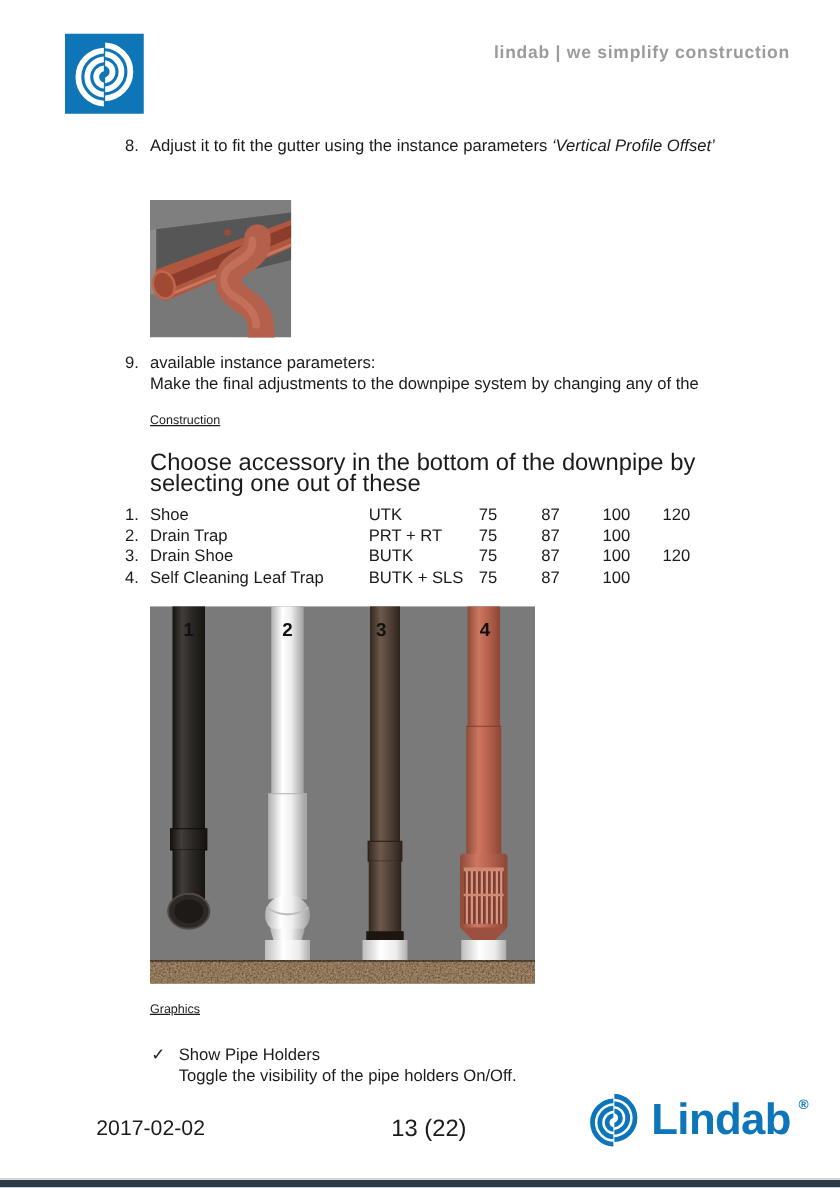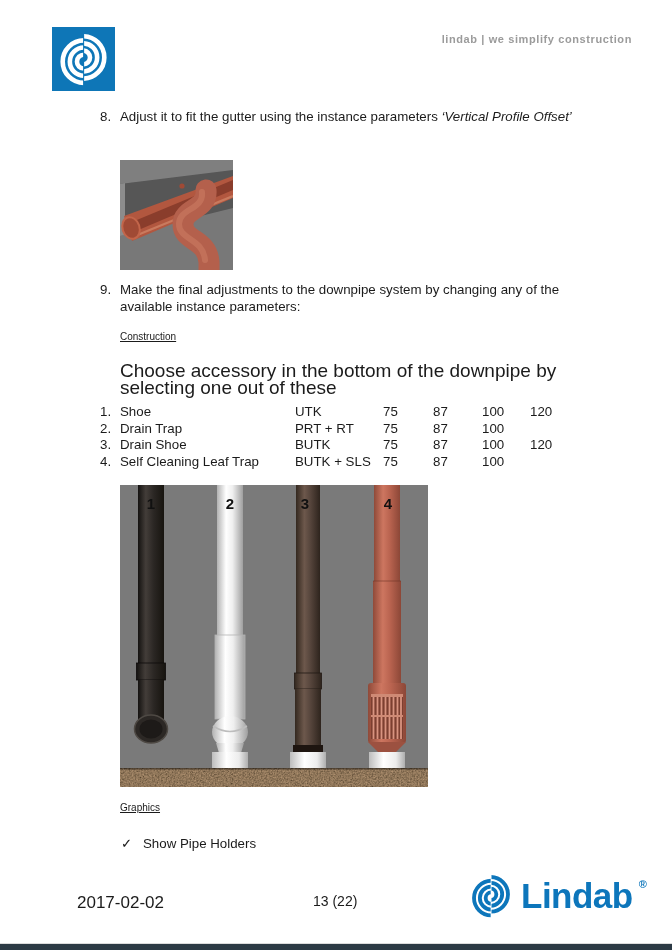--- a/index.html
+++ b/index.html
@@ -1,21 +1,21 @@
 <!DOCTYPE html>
 <html><head>
 <meta charset="utf-8">
 <style>
   html,body{margin:0;padding:0;}
   body{width:672px;height:950px;background:#ffffff;font-family:"Liberation Sans",sans-serif;color:#1b1b1b;position:relative;overflow:hidden;}
   .page{position:absolute;inset:0;background:#fff;}
 
   
   .logo-square{position:absolute;left:52px;top:27px;width:63px;height:64px;background:#0e76b7;}
-  .tagline{position:absolute;top:33px;right:40px;font-size:11px;font-weight:bold;color:#9b9b9b;letter-spacing:.6px;}
+  .tagline{position:absolute;top:33px;right:40px;font-size:14px;font-weight:bold;color:#9b9b9b;letter-spacing:.6px;}
 
   
   .numbered{position:absolute;left:100px;font-size:13.3px;line-height:17.4px;}
   .numbered .num{position:absolute;left:0;top:0;}
   .numbered .content{margin-left:20px;width:495px;}
   .it{font-style:italic;}
   .heading-underline{position:absolute;left:120px;font-size:10px;text-decoration:underline;}
   .para{position:absolute;left:120px;font-size:19px;line-height:17.4px;width:500px;}
 
   
@@ -27,21 +27,21 @@
   .fig-pipes{position:absolute;left:120px;top:485px;width:308px;height:302px;}
   .fig-gutter svg,.fig-pipes svg{display:block;}
 
   
   .check-item{position:absolute;left:121px;top:835px;font-size:13.3px;line-height:17.4px;}
   .check-item .check{position:absolute;left:0;top:0;}
   .check-item .texts{margin-left:22px;}
 
   
   .footer-date{position:absolute;left:77px;top:893px;font-size:17px;}
-  .footer-page{position:absolute;left:313px;top:893px;font-size:14px;}
+  .footer-page{position:absolute;left:313px;top:893px;font-size:19px;}
   .footer-logo{position:absolute;left:466px;top:870px;height:52px;display:flex;align-items:center;gap:5px;}
   .wordmark{font-size:35px;font-weight:bold;color:#0d76bb;letter-spacing:-.5px;}
   .reg{font-size:11px;font-weight:bold;color:#0d76bb;position:relative;top:-12px;left:1px;}
   .bottom-bar{position:absolute;left:0;bottom:0;width:672px;height:6px;background:#2c3a45;border-top:1px solid #dcdcdc;}
 </style>
 </head>
 <body>
 
 <div class="page">
 
@@ -92,22 +92,22 @@
       <g>
         <path d="M86,30 C88,50 63,48 63,64 C63,82 87,78 89,102 L89,112" fill="none" stroke="#b4604c" stroke-width="21" stroke-linecap="round"></path>
         <path d="M82,32 C84,50 59,48 59,64 C59,80 83,78 85,100" fill="none" stroke="#c8775f" stroke-width="6" stroke-linecap="round" opacity="0.7"></path>
       </g>
     </svg>
   </div>
 
   <div class="numbered" style="top:281px;">
     <span class="num">9.</span>
     <div class="content">
+      <div>available instance parameters:</div>
       <div>Make the final adjustments to the downpipe system by changing any of the</div>
-      <div>available instance parameters:</div>
     </div>
   </div>
 
   <div class="heading-underline" style="top:331px;">Construction</div>
   <div class="para" style="top:362px;">
     <div>Choose accessory in the bottom of the downpipe by selecting one out of these</div>
   </div>
 
   <div class="opt-table">
     <div class="opt-row">
@@ -223,20 +223,21 @@
         <text x="268" y="24">4</text>
       </g>
     </svg>
   </div>
 
   <div class="heading-underline" style="top:802px;">Graphics</div>
   <div class="check-item">
     <span class="check">✓</span>
     <div class="texts">
       <div>Show Pipe Holders</div>
+      <div>Toggle the visibility of the pipe holders On/Off.</div>
     </div>
   </div>
 
   <div class="footer-date">2017-02-02</div>
   <div class="footer-page">13 (22)</div>
   <div class="footer-logo">
     <svg width="50" height="50" viewBox="0 0 60 60">
       <defs>
         <clipPath id="clipL2">
             <rect x="0" y="0" width="29.6" height="60"></rect>

